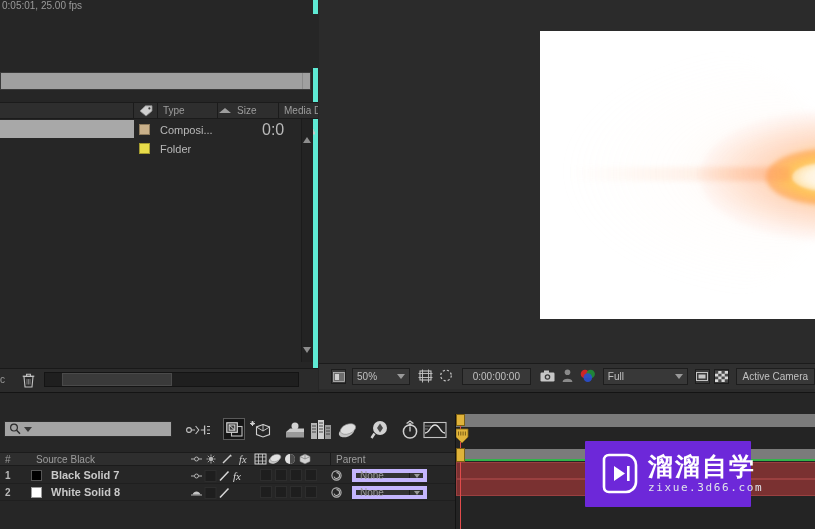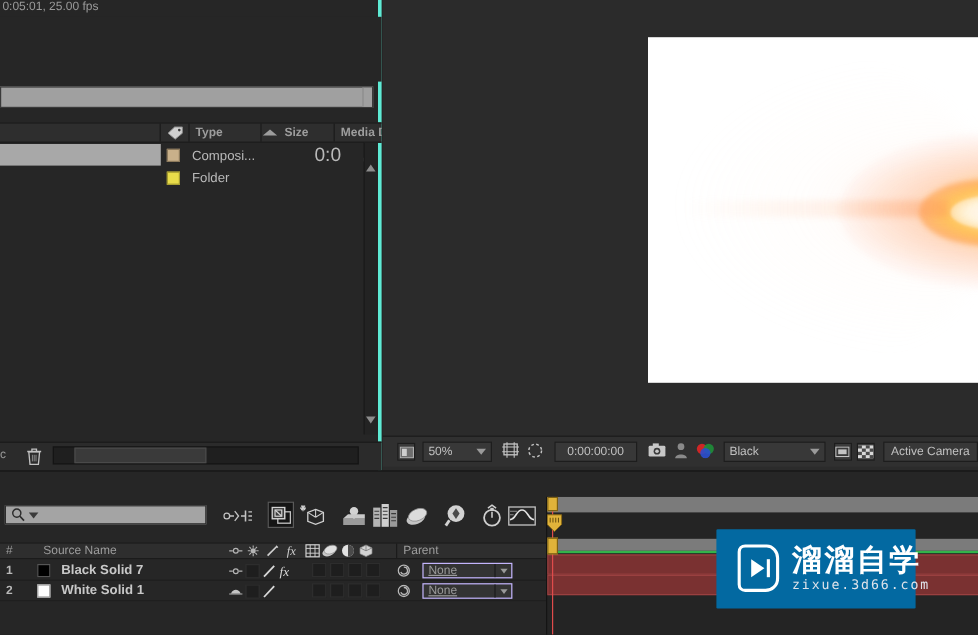--- a/index.html
+++ b/index.html
@@ -3,32 +3,32 @@
 <meta charset="utf-8">
 <style>
   html,body{margin:0;padding:0;background:#1d1d1d;}
   body{width:815px;height:529px;overflow:hidden;
        font-family:"Liberation Sans","DejaVu Sans",sans-serif;
        font-size:11px;color:#b4b4b4;-webkit-font-smoothing:antialiased;}
   #app{position:relative;width:815px;height:529px;background:#262626;}
 
   
   #project-panel{position:absolute;left:0;top:0;width:318px;height:392px;background:#262626;
-      border-right:3px solid #5eead4;box-sizing:border-box;}
+      border-right:5px solid #5eead4;box-sizing:border-box;}
   #proj-header{position:absolute;left:0;top:0;width:318px;height:14px;color:#9a9a9a;font-size:10px;
       padding-left:2px;box-sizing:border-box;overflow:hidden;line-height:11px;}
   #proj-thumbarea{position:absolute;left:0;top:14px;width:318px;height:54px;background:#262626;}
   #proj-infobar{position:absolute;left:0;top:72px;width:311px;height:18px;background:#a0a0a0;
       border:1px solid #3a3a3a;box-sizing:border-box;}
   #proj-infobar-grip{position:absolute;right:0;top:0;width:7px;height:100%;background:#a0a0a0;border-left:1px solid #8b8b8b;}
 
   #proj-colhdr{position:absolute;left:0;top:102px;width:318px;height:17px;background:#2e2e2e;
       border-top:1px solid #1b1b1b;border-bottom:1px solid #1b1b1b;box-sizing:border-box;}
   .colcell{position:absolute;top:0;height:100%;box-sizing:border-box;display:flex;align-items:center;
-      font-size:10px;color:#9d9d9d;padding-left:5px;border-right:1px solid #1b1b1b;overflow:hidden;white-space:nowrap;font-weight:bold;}
+      font-size:10px;color:#9d9d9d;padding-left:5px;border-right:1px solid #1b1b1b;overflow:hidden;white-space:nowrap;}
 
   .proj-row{position:absolute;left:0;width:318px;height:19px;box-sizing:border-box;display:flex;align-items:center;text-decoration:underline;}
   .proj-row .swatch{position:absolute;left:139px;width:11px;height:11px;top:4px;}
   .proj-row .nm{position:absolute;left:160px;top:0;height:100%;display:flex;align-items:center;
       font-size:11px;color:#b9b9b9;}
   .proj-row .sz{position:absolute;left:262px;top:0;height:100%;display:flex;align-items:center;font-size:16px;color:#b9b9b9;}
   #proj-sel-hilite{position:absolute;left:0;top:120px;width:134px;height:18px;background:#a8a8a8;}
 
   #proj-scroll-col{position:absolute;right:0;top:119px;width:11px;height:243px;background:#232323;border-left:1px solid #1b1b1b;}
 
@@ -63,31 +63,31 @@
       border-top:1px solid #1b1b1b;border-bottom:1px solid #1b1b1b;box-sizing:border-box;}
   .tlh{position:absolute;top:0;height:100%;display:flex;align-items:center;font-size:10px;color:#9d9d9d;}
 
   .layer-row{position:absolute;left:0;width:455px;height:17px;box-sizing:border-box;
       border-bottom:1px solid #1f1f1f;}
   .lr-num{position:absolute;left:5px;top:0;height:100%;display:flex;align-items:center;font-size:10px;color:#b9b9b9;font-weight:bold;}
   .lr-sw{position:absolute;left:31px;top:3px;width:11px;height:11px;}
   .lr-name{position:absolute;left:51px;top:0;height:100%;display:flex;align-items:center;
       font-size:11px;color:#c8c8c8;font-weight:bold;}
   .sw-cell{position:absolute;top:2px;width:12px;height:12px;background:#1e1e1e;border:1px solid #2d2d2d;box-sizing:border-box;}
-  .parent-dd{position:absolute;top:2px;left:352px;width:75px;height:13px;background:#333;border:1px solid #c4b5fd;
-      box-sizing:border-box;display:flex;align-items:center;font-size:10px;color:#9a9a9a;padding-left:4px;text-decoration:underline;}
+  .parent-dd{position:absolute;top:2px;left:352px;width:75px;height:13px;background:#333;border:4px solid #c4b5fd;
+      box-sizing:border-box;display:flex;align-items:center;font-size:10px;color:#9a9a9a;padding-left:4px;}
   .parent-dd .arrowbox{position:absolute;right:0;top:0;width:13px;height:100%;border-left:1px solid #1c1c1c;
       display:flex;align-items:center;justify-content:center;}
 
   #tl-graph{position:absolute;left:455px;top:414px;width:360px;height:115px;background:#242424;
       border-left:1px solid #141414;box-sizing:border-box;overflow:hidden;}
   .rl-label{position:absolute;top:4px;font-size:10px;color:#b0b0b0;}
   .tl-bar{position:absolute;background:#7a3131;border:1px solid #9a4040;box-sizing:border-box;}
 
-  #watermark{position:absolute;left:597px;top:441px;width:166px;height:66px;background:#0369a1;
+  #watermark{position:absolute;left:585px;top:441px;width:166px;height:66px;background:#6d28d9;
       display:flex;align-items:center;border-radius:1px;}
   #wm-logo{width:46px;height:46px;margin-left:10px;flex:0 0 auto;}
   #wm-txt{margin-left:7px;}
   #wm-cn{font-size:25px;color:#fff;letter-spacing:2px;line-height:28px;
       font-family:"DejaVu Sans","Liberation Sans",sans-serif;font-weight:bold;}
   #wm-url{font-size:11px;color:#dfe3ea;letter-spacing:1.6px;line-height:14px;
       font-family:"DejaVu Sans Mono","Liberation Mono",monospace;}
 </style>
 </head>
 <body>
@@ -227,21 +227,21 @@
         </svg>
       </div>
       <div style="margin-left:7px;">
         <svg width="16" height="13" viewBox="0 0 16 13">
           <circle cx="5" cy="5" r="4.3" fill="#cf2626"></circle>
           <circle cx="10.6" cy="5" r="4.3" fill="#1f8f3a" opacity="0.9"></circle>
           <circle cx="7.8" cy="8.6" r="4.3" fill="#2a4fcf" opacity="0.9"></circle>
         </svg>
       </div>
       <div class="ctl-box" style="margin-left:7px;width:96px;justify-content:space-between;">
-        <span>Black</span>
+        <span>Full</span>
         <span class="dd-arrow"></span>
       </div>
       <div class="ctl-icon" style="margin-left:7px;">
         <svg width="12" height="9" viewBox="0 0 12 9">
           <rect x="0.5" y="0.5" width="11" height="8" fill="none" stroke="#c4c4c4" stroke-width="1"></rect>
           <rect x="2.5" y="2.5" width="7" height="4" fill="#c4c4c4"></rect>
         </svg>
       </div>
       <div class="ctl-icon" style="margin-left:4px;">
         <svg width="13" height="11" viewBox="0 0 13 11">
@@ -345,21 +345,21 @@
   <div class="tlicon" style="left:423px;top:421px;width:24px;height:18px;">
     <svg width="24" height="18" viewBox="0 0 24 18">
       <rect x="1" y="1.5" width="22" height="15" fill="none" stroke="#c2c2c2" stroke-width="1.1"></rect>
       <path d="M2 12 C7 12 7 4 12 4 C17 4 17 12 22 12" fill="none" stroke="#e2e2e2" stroke-width="1.4"></path>
       <path d="M2 5 L8 5 M2 8 L5 8" stroke="#8d8d8d" stroke-width="0.9"></path>
     </svg>
   </div>
 
   <div id="tl-colhdr">
     <div class="tlh" style="left:5px;">#</div>
-    <div class="tlh" style="left:36px;">Source Name</div>
+    <div class="tlh" style="left:36px;">Source Black</div>
     <div class="tlh" style="left:190px;">
       <svg width="130" height="12" viewBox="0 0 130 12">
         <path d="M1 6 h3 M9 6 h3" stroke="#b4b4b4" stroke-width="1"></path>
           <circle cx="6.5" cy="6" r="2" fill="none" stroke="#b4b4b4" stroke-width="1"></circle>
         <circle cx="21" cy="6" r="2.2" fill="#b4b4b4"></circle>
         <path d="M21 1.5 v2 M21 8.5 v2 M16.5 6 h2 M23.5 6 h2 M17.8 2.8 L19.2 4.2 M22.8 7.8 L24.2 9.2 M24.2 2.8 L22.8 4.2 M19.2 7.8 L17.8 9.2" stroke="#b4b4b4" stroke-width="0.9"></path>
         <path d="M33 10 L41 2" stroke="#cfcfcf" stroke-width="1.4"></path>
           <path d="M40 1.4 L42 3.2 L40.6 3.6 Z" fill="#cfcfcf"></path>
         <text x="49" y="9.6" font-family="Liberation Serif, serif" font-style="italic" font-size="10.5" fill="#cfcfcf">fx</text>
         <rect x="65" y="1" width="11" height="10" fill="none" stroke="#cfcfcf" stroke-width="1"></rect>
@@ -402,21 +402,21 @@
       <span>None</span>
       <span class="arrowbox">
         <span style="width:0;height:0;border-left:3.5px solid transparent;border-right:3.5px solid transparent;border-top:4.5px solid #9a9a9a;"></span>
       </span>
     </div>
   </div>
 
   <div class="layer-row" style="top:484px;">
     <div class="lr-num">2</div>
     <div class="lr-sw" style="background:#fff;border:1px solid #9a9a9a;box-sizing:border-box;"></div>
-    <div class="lr-name">White Solid 1</div>
+    <div class="lr-name">White Solid 8</div>
     <div style="position:absolute;left:190px;top:3px;">
       <svg width="60" height="12" viewBox="0 0 60 12">
         <path d="M1 8 h11" stroke="#b4b4b4" stroke-width="1"></path>
         <path d="M2.5 7.5 C4 3.5 9 3.5 10.5 7.5 Z" fill="#c4c4c4"></path>
         <rect x="15" y="0.5" width="11" height="11" fill="#1e1e1e" stroke="#2d2d2d" stroke-width="1"></rect>
         <path d="M30 10.5 L38.5 1.5" stroke="#d8d8d8" stroke-width="1.5"></path>
       </svg>
     </div>
     <div class="sw-cell" style="left:260px;"></div>
     <div class="sw-cell" style="left:275px;"></div>

